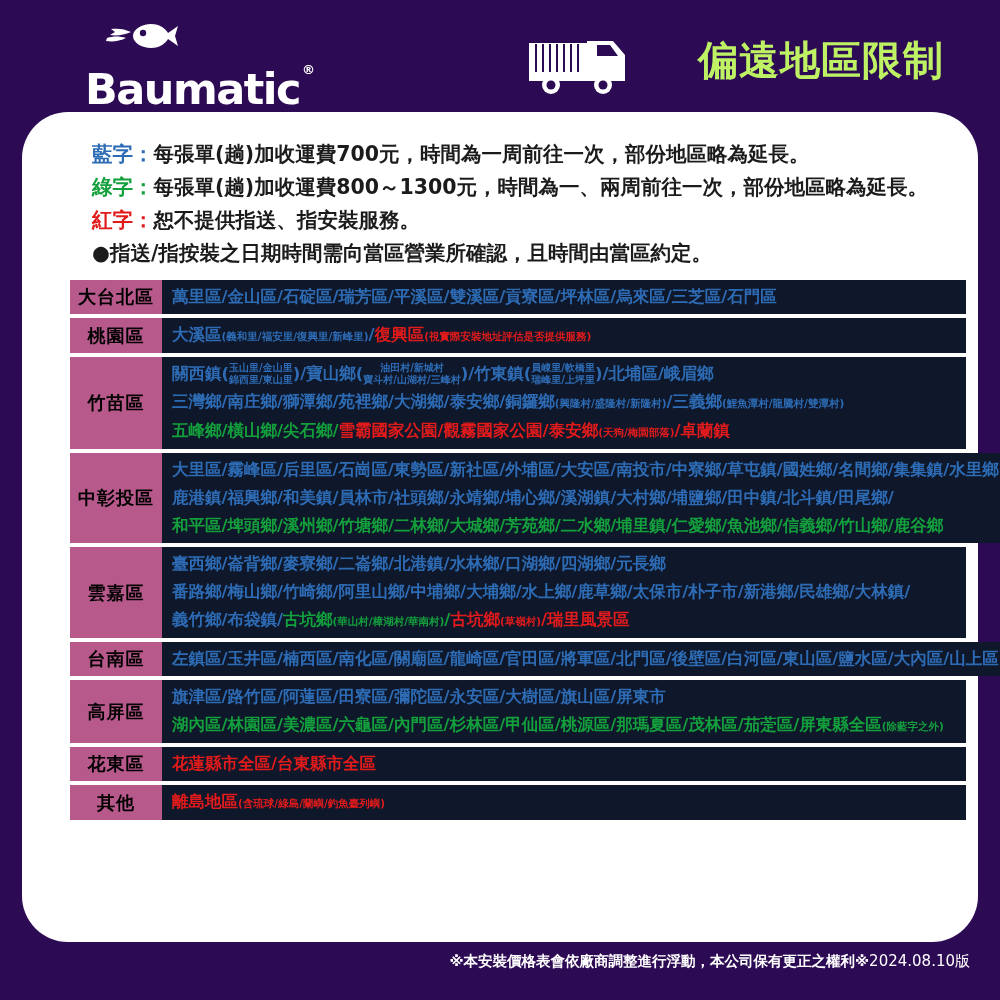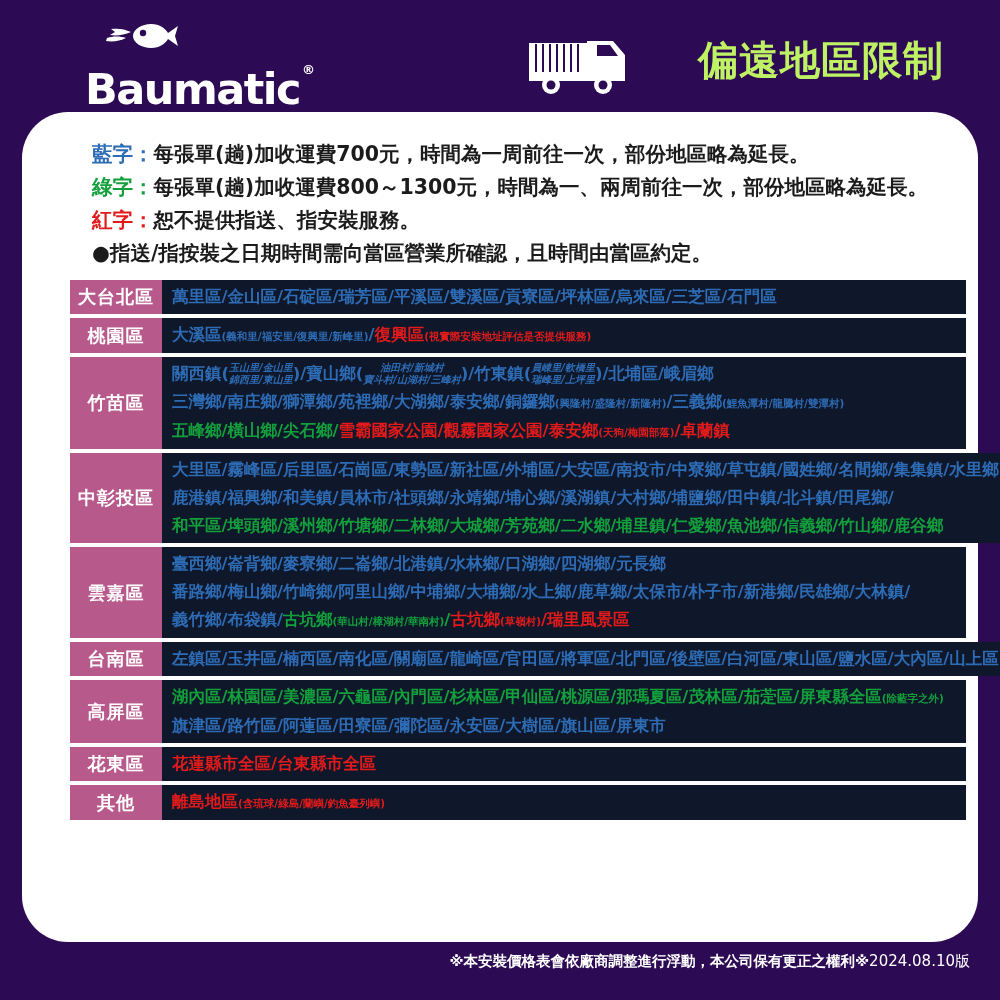--- a/index.html
+++ b/index.html
@@ -76,21 +76,21 @@
   
   .table { margin-top: 8px; width: 896px; }
   .row {
     display: flex;
     margin-bottom: 4px;
     align-items: stretch;
   }
   .rlabel {
     flex: 0 0 92px;
     background: #b8598c;
-    color: #ffffff;
+    color: #000000;
     font-size: 18px; font-weight: 700;
     letter-spacing: 1px;
     display: flex; align-items: center; justify-content: center;
     text-align: center;
     line-height: 22px;
   }
   .rbody {
     flex: 1 1 auto;
     background: #0f172a;
     padding: 3px 6px 3px 10px;
@@ -107,21 +107,21 @@
 
   
   .sm { font-size: 10.5px; font-weight: 700; letter-spacing: 0; }
   .stack {
     display: inline-flex; flex-direction: column;
     vertical-align: middle;
     line-height: 11.5px;
     font-size: 10px; font-weight: 700;
     text-align: center;
     margin: 0 0px;
-    position: relative; top: -1px; font-style: italic;
+    position: relative; top: -1px;
   }
   .paren { font-size: 16.5px; font-weight: 700; }
 
   
   .footer {
     position: absolute; left: 0; top: 952px;
     width: 1000px;
     display: flex; justify-content: flex-end; align-items: center;
     padding: 0 30px;
     color: #ffffff;
@@ -237,22 +237,22 @@
         </div>
         <div class="row h1">
           <div class="rlabel">台南區</div>
           <div class="rbody">
             <div class="line"><span class="c-blue">左鎮區/玉井區/楠西區/南化區/關廟區/龍崎區/官田區/將軍區/北門區/後壁區/白河區/東山區/鹽水區/大內區/山上區</span></div>
           </div>
         </div>
         <div class="row">
           <div class="rlabel">高屏區</div>
           <div class="rbody">
+            <div class="line"><span class="c-blue">旗津區/路竹區/阿蓮區/田寮區/彌陀區/永安區/大樹區/旗山區/屏東市</span></div>
             <div class="line"><span class="c-green">湖內區/林園區/美濃區/六龜區/內門區/杉林區/甲仙區/桃源區/那瑪夏區/茂林區/茄萣區/屏東縣全區</span><span class="sm c-green">(除藍字之外)</span></div>
-            <div class="line"><span class="c-blue">旗津區/路竹區/阿蓮區/田寮區/彌陀區/永安區/大樹區/旗山區/屏東市</span></div>
           </div>
         </div>
         <div class="row h1">
           <div class="rlabel">花東區</div>
           <div class="rbody">
             <div class="line"><span class="c-red">花蓮縣市全區/台東縣市全區</span></div>
           </div>
         </div>
         <div class="row h1">
           <div class="rlabel">其他</div>

